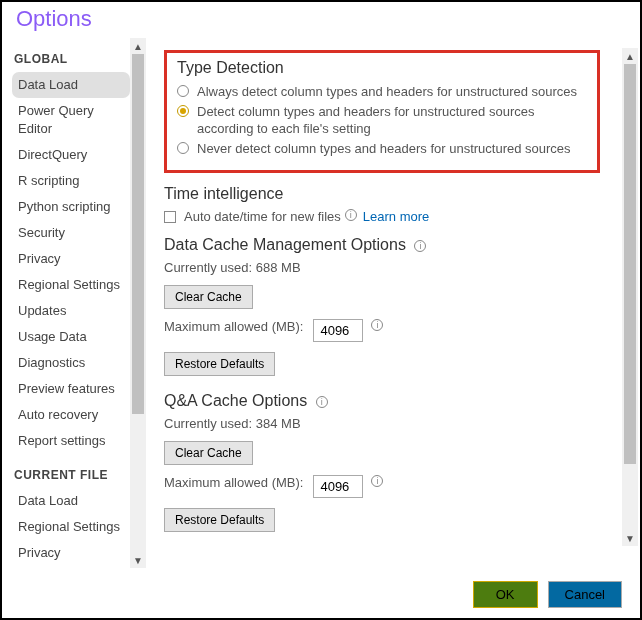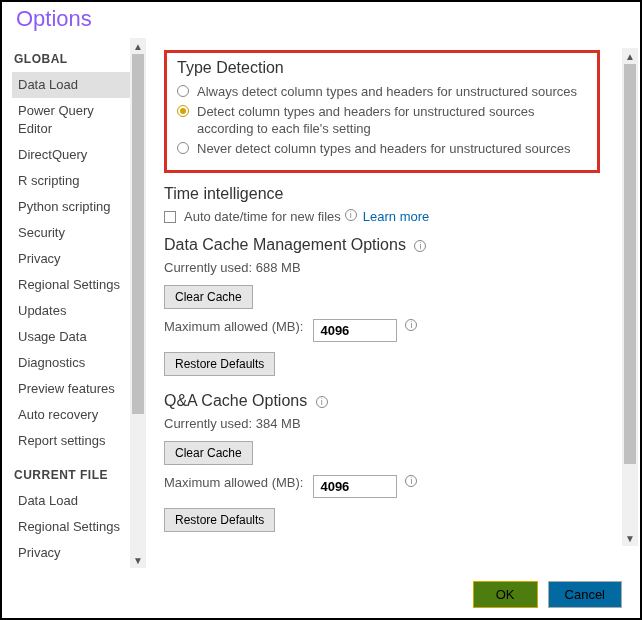--- a/index.html
+++ b/index.html
@@ -66,20 +66,21 @@
       letter-spacing: 0.5px;
       padding: 14px 0 6px 2px;
     }
     .sidebar-item {
       padding: 4px 6px;
       color: #444;
       cursor: pointer;
       font-size: 13px;
       line-height: 18px;
       margin-right: 16px;
+      border-radius: 7px;
     }
     .sidebar-item.selected {
       background: #e0e0e0;
     }
     .main {
       flex: 1;
       padding: 12px 22px 0 18px;
       position: relative;
       overflow: hidden;
     }
@@ -182,25 +183,24 @@
       display: flex;
       align-items: flex-start;
       margin: 6px 0;
     }
     .input-label {
       font-size: 13px;
       color: #555;
       margin-right: 10px;
     }
     .text-input {
-      width: 84px;
+      width: 50px;
       padding: 3px 6px;
       border: 1px solid #aaa;
       font-size: 13px;
-      font-weight: bold;
     }
     .btn {
       padding: 4px 10px;
       border: 1px solid #aaa;
       background: #e5e5e5;
       font-size: 12px;
       cursor: pointer;
       margin: 4px 0;
       display: inline-block;
     }

